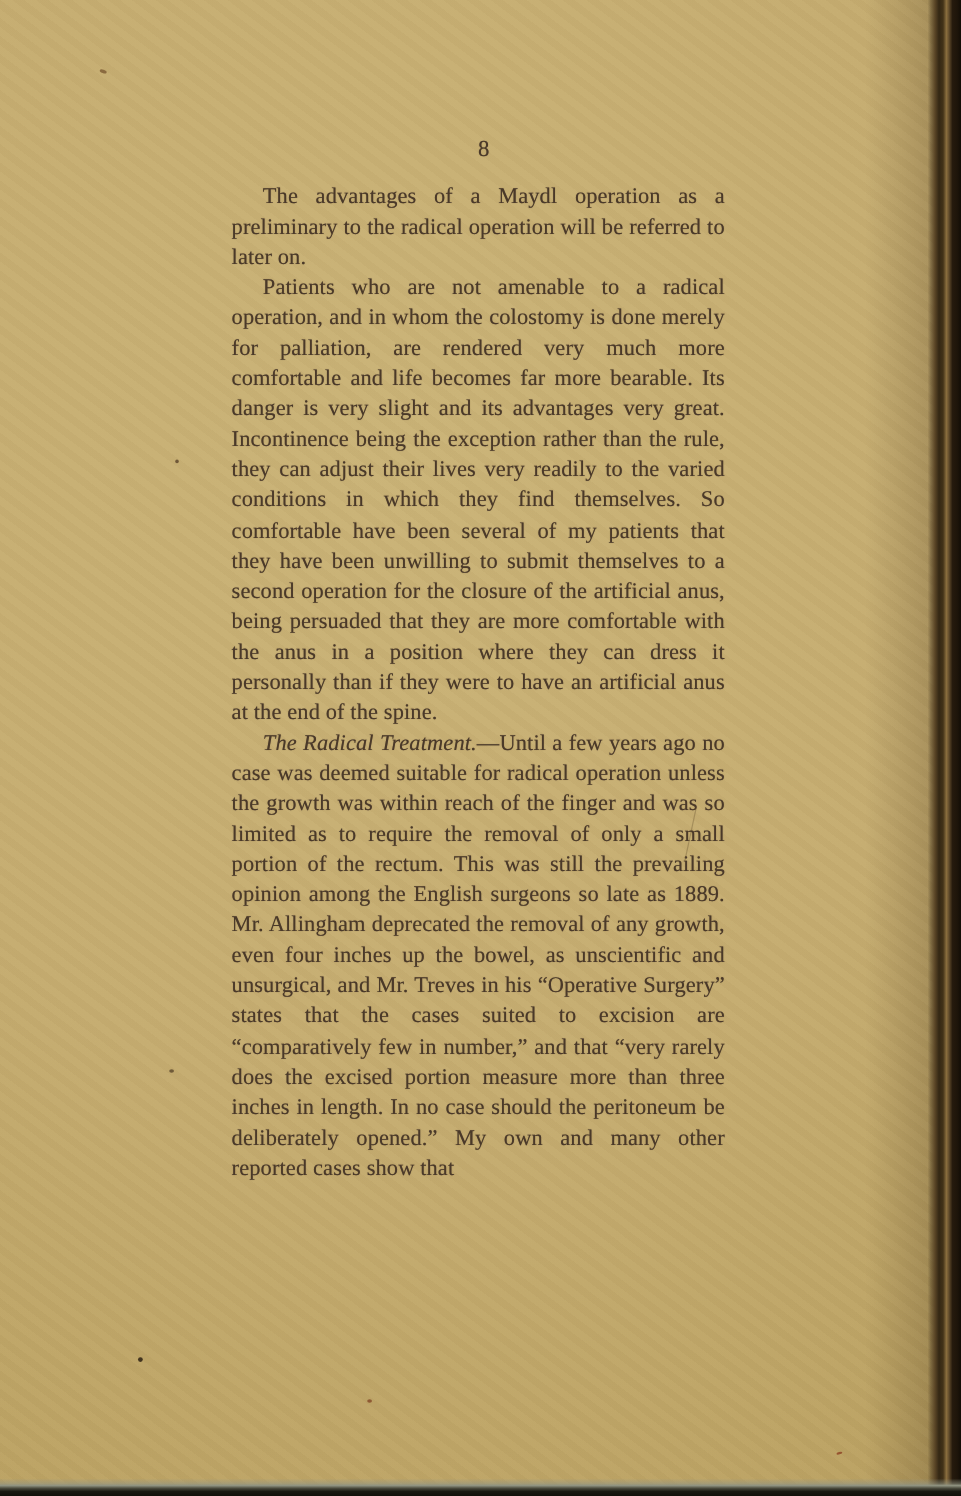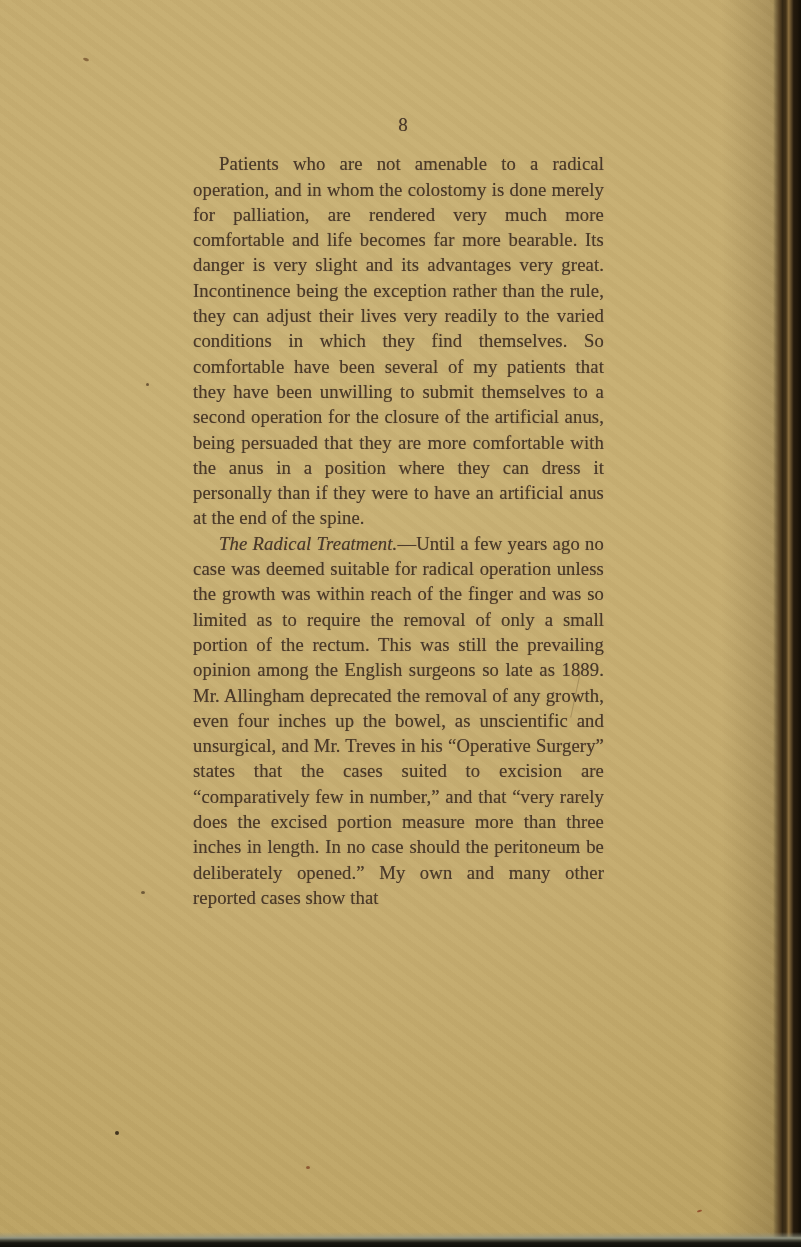--- a/index.html
+++ b/index.html
@@ -101,20 +101,21 @@
   }
 </style>
 </head>
 <body>
 
 <div class="page">
 
   <div class="content">
     <div class="page-number">8</div>
 
+    <p class="para">The advantages of a Maydl operation as a preliminary to the radical operation will be referred to later on.</p>
 
     <p class="para">Patients who are not amenable to a radical operation, and in whom the colostomy is done merely for palliation, are rendered very much more comfortable and life becomes far more bearable.  Its danger is very slight and its advantages very great.  Incontinence being the exception rather than the rule, they can adjust their lives very readily to the varied conditions in which they find themselves.  So comfortable have been several of my patients that they have been unwilling to submit themselves to a second operation for the closure of the artificial anus, being persuaded that they are more comfortable with the anus in a position where they can dress it personally than if they were to have an artificial anus at the end of the spine.</p>
 
     <p class="para"><em>The Radical Treatment.</em><span>—Until a few years ago no case was deemed suitable for radical operation unless the growth was within reach of the finger and was so limited as to require the removal of only a small portion of the rectum.  This was still the prevailing opinion among the English surgeons so late as 1889.  Mr. Allingham deprecated the removal of any growth, even four inches up the bowel, as unscientific and unsurgical, and Mr. Treves in his “Operative Surgery” states that the cases suited to excision are “comparatively few in number,” and that “very rarely does the excised portion measure more than three inches in length.  In no case should the peritoneum be deliberately opened.”  My own and many other reported cases show that</span></p>
   </div>
 
   <div class="speck s1"></div>
   <div class="speck s2"></div>
   <div class="speck s3"></div>
   <div class="speck s4"></div>

